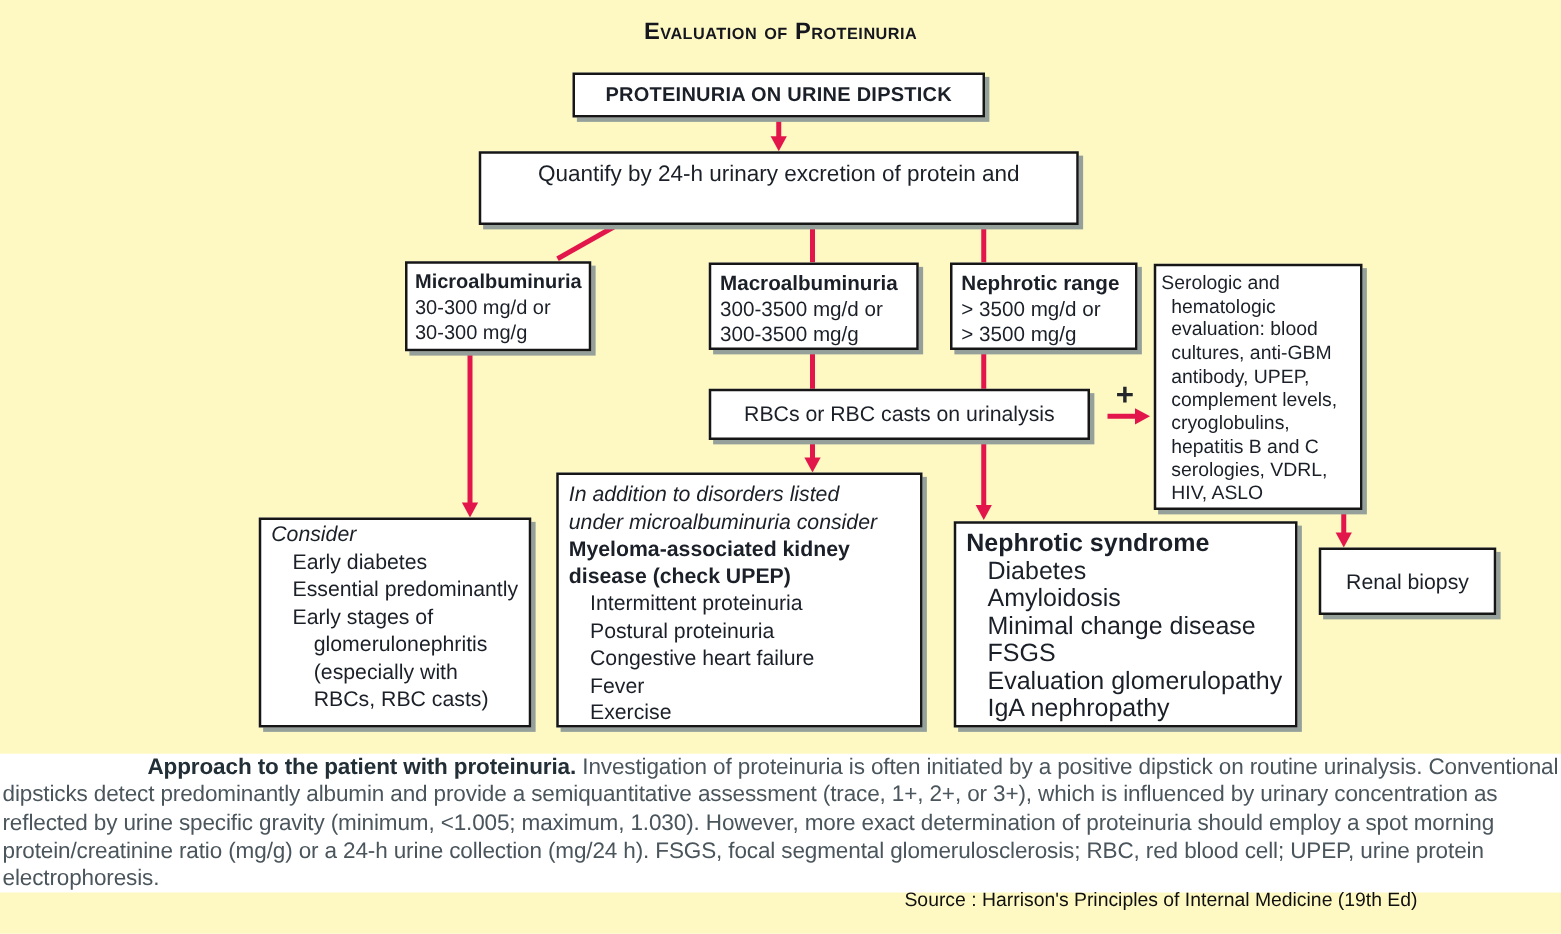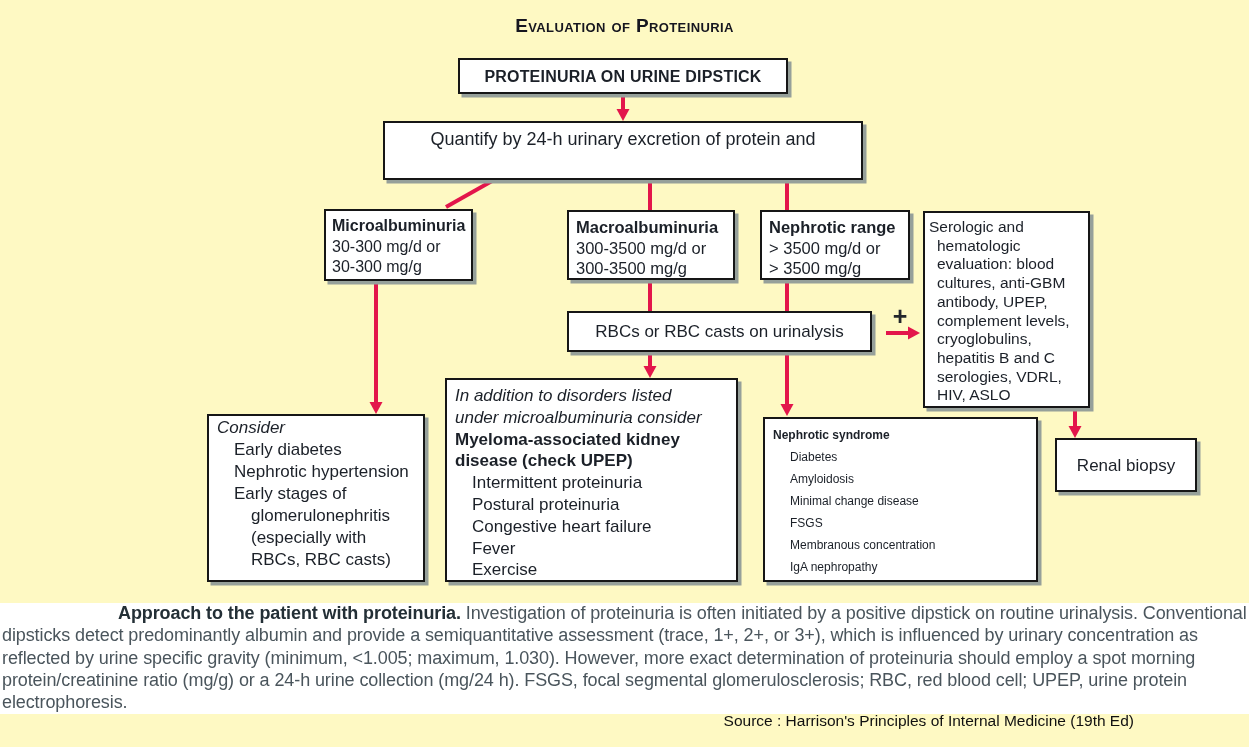--- a/index.html
+++ b/index.html
@@ -25,21 +25,21 @@
   #dipstick-box { left:458px; top:58px; width:330px; height:36px; font-weight:bold; font-size:16px; letter-spacing:.2px; }
   #quantify-box { left:383px; top:121px; width:480px; height:59px; font-size:18px; line-height:24px; padding-top:4px; text-align:center; }
   #micro-box { left:324px; top:209px; width:149px; height:72px; padding:5px 6px; font-size:16px; line-height:20.5px; }
   #macro-box { left:567px; top:210px; width:168px; height:70px; padding:5px 7px; line-height:20.5px; }
   #range-box { left:760px; top:210px; width:150px; height:70px; padding:5px 7px; line-height:20.5px; }
   #serologic-box { left:923px; top:211px; width:167px; height:197px; padding:5px 4px; font-size:15.5px; line-height:18.7px; }
   #serologic-box .hang > div:not(:first-child) { padding-left:8px; }
   #rbc-box { left:567px; top:311px; width:305px; height:41px; font-size:17px; }
   #consider-box { left:207px; top:414px; width:218px; height:168px; padding:1px 8px; font-size:17px; line-height:22px; }
   #myeloma-box { left:445px; top:378px; width:293px; height:204px; padding:5px 8px; font-size:17px; line-height:21.8px; }
-  #nsyndrome-box { left:763px; top:417px; width:275px; height:165px; padding:5px 8px; font-size:12px; line-height:22px; }
+  #nsyndrome-box { left:763px; top:417px; width:275px; height:165px; padding:5px 8px; font-size:20px; line-height:22px; }
   #biopsy-box { left:1055px; top:438px; width:142px; height:54px; font-size:17px; }
   .indent-item { padding-left:34px; text-indent:-17px; }
   #arrows { position:absolute; left:0; top:0; }
   .plus-sign { position:absolute; left:886px; top:302px; width:28px; text-align:center; font-size:25px; font-weight:bold; color:#23272b; }
   .caption-strip { position:absolute; left:0; top:603px; width:1249px; height:111px; background:#ffffff; }
   .caption {
     position:absolute; left:2px; top:602px; width:1245px; margin:0;
     font-size:18px; line-height:22.3px; letter-spacing:-.1px;
     color:#4a555c; text-indent:116px;
   }
@@ -128,21 +128,21 @@
   <div id="rbc-box" class="box flex-center">
     <span>RBCs or RBC casts on urinalysis</span>
   </div>
 
   <div class="plus-sign">+</div>
 
   <div id="consider-box" class="box">
     <div class="italic">Consider</div>
     <div>
         <div class="indent-item">Early diabetes</div>
-        <div class="indent-item">Nephrotic hypertension</div>
+        <div class="indent-item">Essential predominantly</div>
         <div class="indent-item">Early stages of glomerulonephritis (especially with RBCs, RBC casts)</div>
       </div>
   </div>
 
   <div id="myeloma-box" class="box">
     <div class="italic">
         <div>In addition to disorders listed</div>
         <div>under microalbuminuria consider</div>
       </div>
     <div class="bold">
@@ -158,21 +158,21 @@
       </div>
   </div>
 
   <div id="nsyndrome-box" class="box">
     <div class="bold">Nephrotic syndrome</div>
     <div>
         <div class="indent-item">Diabetes</div>
         <div class="indent-item">Amyloidosis</div>
         <div class="indent-item">Minimal change disease</div>
         <div class="indent-item">FSGS</div>
-        <div class="indent-item">Membranous concentration</div>
+        <div class="indent-item">Evaluation glomerulopathy</div>
         <div class="indent-item">IgA nephropathy</div>
       </div>
   </div>
 
   <div id="biopsy-box" class="box flex-center">
     <span>Renal biopsy</span>
   </div>
 
   <div class="caption-strip"></div>
   <p class="caption"><b>Approach to the patient with proteinuria.</b> <span>Investigation of proteinuria is often initiated by a positive dipstick on routine urinalysis. Conventional dipsticks detect predominantly albumin and provide a semiquantitative assessment (trace, 1+, 2+, or 3+), which is influenced by urinary concentration as reflected by urine specific gravity (minimum, &lt;1.005; maximum, 1.030). However, more exact determination of proteinuria should employ a spot morning protein/creatinine ratio (mg/g) or a 24-h urine collection (mg/24 h). FSGS, focal segmental glomerulosclerosis; RBC, red blood cell; UPEP, urine protein electrophoresis.</span></p>

